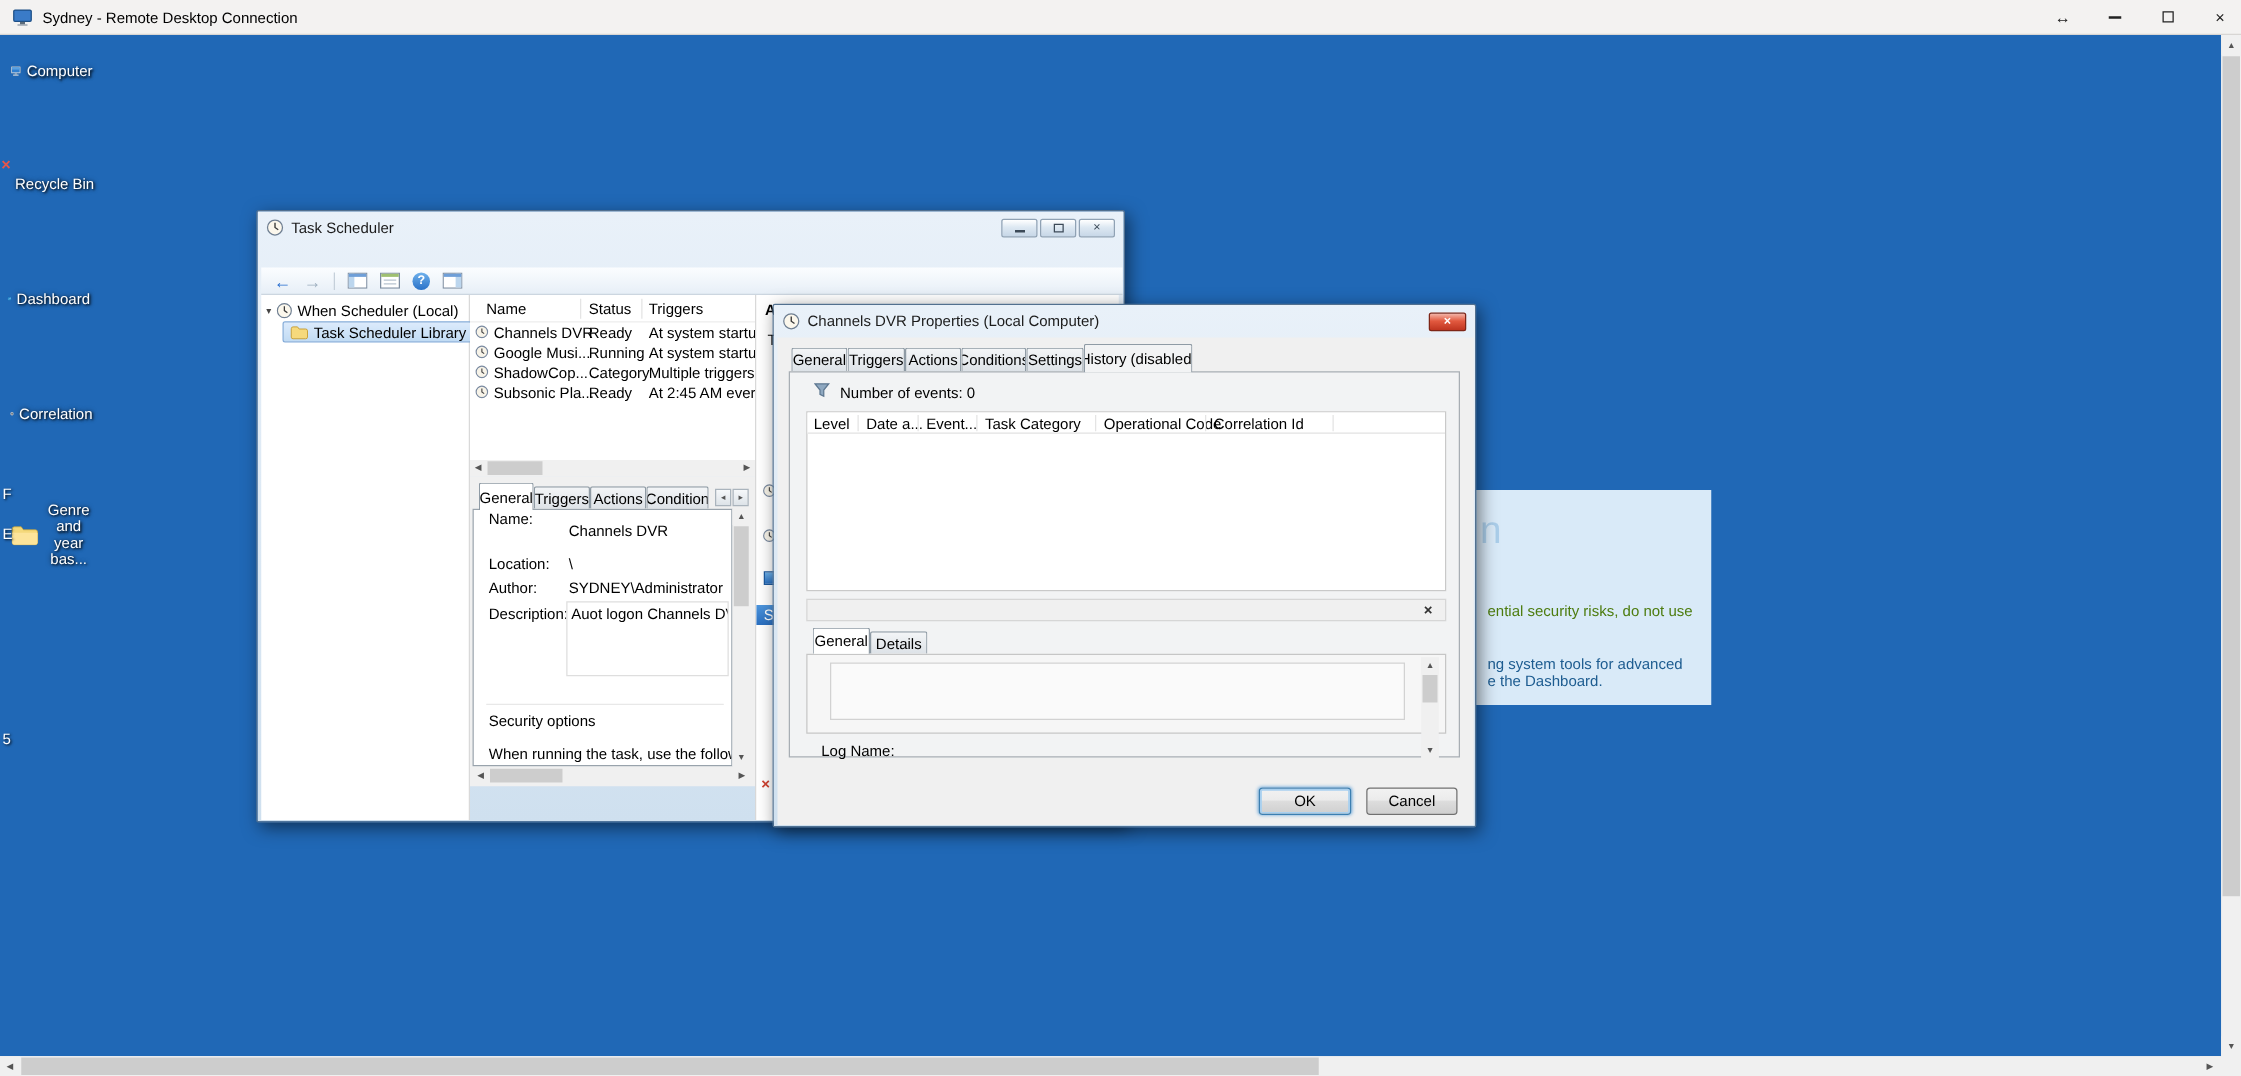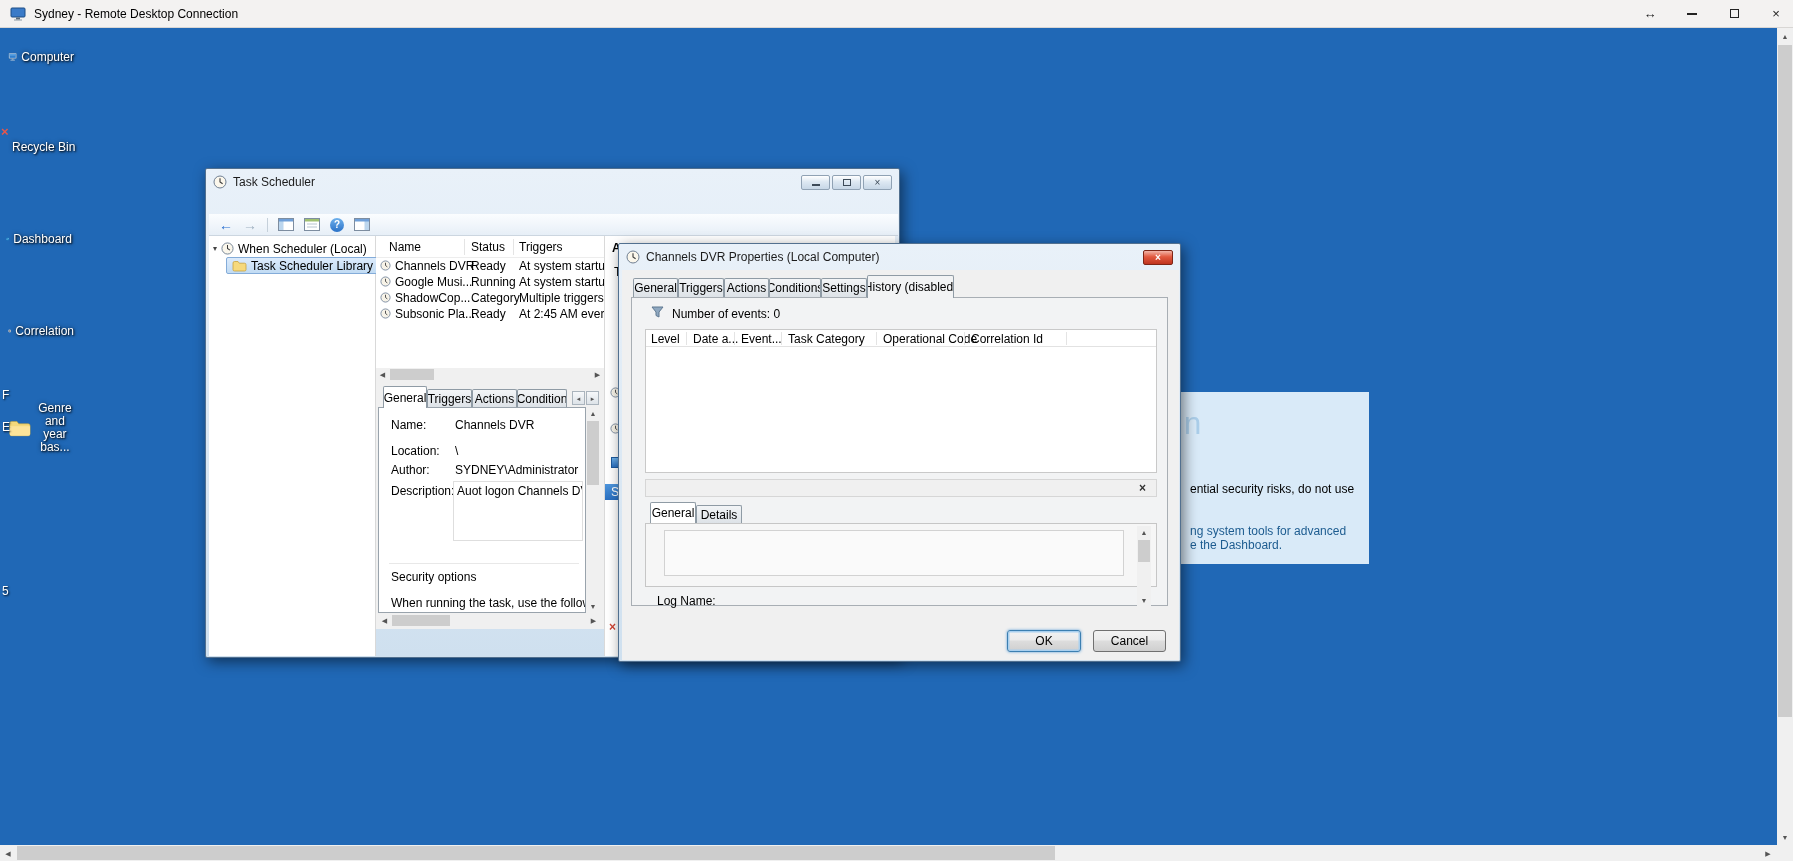--- a/index.html
+++ b/index.html
@@ -114,21 +114,21 @@
     <span class="lbl wrap">Genre and year bas...</span>
   </div>
 
   <span class="frag" style="left:1px;top:96px;color:#e8564a;font-weight:bold;font-size:13px;text-shadow:none">×</span>
   <span class="frag" style="left:2px;top:360px">F</span>
   <span class="frag" style="left:2px;top:392px">E</span>
   <span class="frag" style="left:2px;top:556px">5</span>
 
   <div style="position:absolute;left:1181px;top:364px;width:188px;height:172px;background:#d9eaf8;z-index:3">
     <div style="position:absolute;left:3px;top:14px;font-size:31px;color:#abceea">n</div>
-    <div class="txt" style="left:9px;top:90px;color:#000000">ential security risks, do not use</div>
+    <div class="txt" style="left:9px;top:90px;color:#4d7c0f">ential security risks, do not use</div>
     <div class="txt" style="left:9px;top:132px;color:#1d5c90">ng system tools for advanced</div>
     <div class="txt" style="left:9px;top:146px;color:#1d5c90">e the Dashboard.</div>
   </div>
 
   <div class="win7" style="left:205px;top:140px;width:695px;height:490px;z-index:10">
     <div class="ttl">
       <svg width="14" height="14" viewBox="0 0 14 14">
           <circle cx="7" cy="7" r="6" fill="#fbf7ec" stroke="#6f7f92"></circle>
           <path d="M7 3.2V7l2.6 1.8" stroke="#3a3a3a" fill="none" stroke-width="1.1"></path>
         </svg>
@@ -238,21 +238,21 @@
 
     <div class="pane" style="left:170px;top:212px;width:228px;height:248px;background:#f0f0f0">
       <div class="tab actw" style="left:7px;top:5px;width:44px;height:22px">General</div>
       <div class="tab" style="left:51px;top:8px;width:45px;height:18px">Triggers</div>
       <div class="tab" style="left:96px;top:8px;width:45px;height:18px">Actions</div>
       <div class="tab" style="left:141px;top:8px;width:50px;height:18px">Condition</div>
       <span class="sbb" style="left:196px;top:10px;width:13px;height:14px;border:1px solid #aab4bd;background:linear-gradient(#f6f8fa,#dde3e8)">◂</span>
       <span class="sbb" style="left:210px;top:10px;width:13px;height:14px;border:1px solid #aab4bd;background:linear-gradient(#f6f8fa,#dde3e8)">▸</span>
 
       <div style="position:absolute;left:2px;top:26px;width:208px;height:206px;background:#fff;border:1px solid #99a3ac;overflow:hidden">
-        <span class="txt" style="left:12px;top:10px">Name:</span>
+        <span class="txt" style="left:12px;top:0">Name:</span>
         <span class="txt" style="left:76px;top:10px">Channels DVR</span>
         <span class="txt" style="left:12px;top:36px">Location:</span>
         <span class="txt" style="left:76px;top:36px">\</span>
         <span class="txt" style="left:12px;top:55px">Author:</span>
         <span class="txt" style="left:76px;top:55px">SYDNEY\Administrator</span>
         <span class="txt" style="left:12px;top:76px">Description:</span>
         <div style="position:absolute;left:74px;top:73px;width:130px;height:60px;border:1px solid #dedede;background:#fff;padding:2px 3px;overflow:hidden;white-space:nowrap">Auot logon Channels DVR</div>
         <span style="position:absolute;left:10px;top:155px;width:190px;height:1px;background:#e8e8e8"></span>
         <span class="txt" style="left:12px;top:162px">Security options</span>
         <span class="txt" style="left:12px;top:188px">When running the task, use the followin</span>

